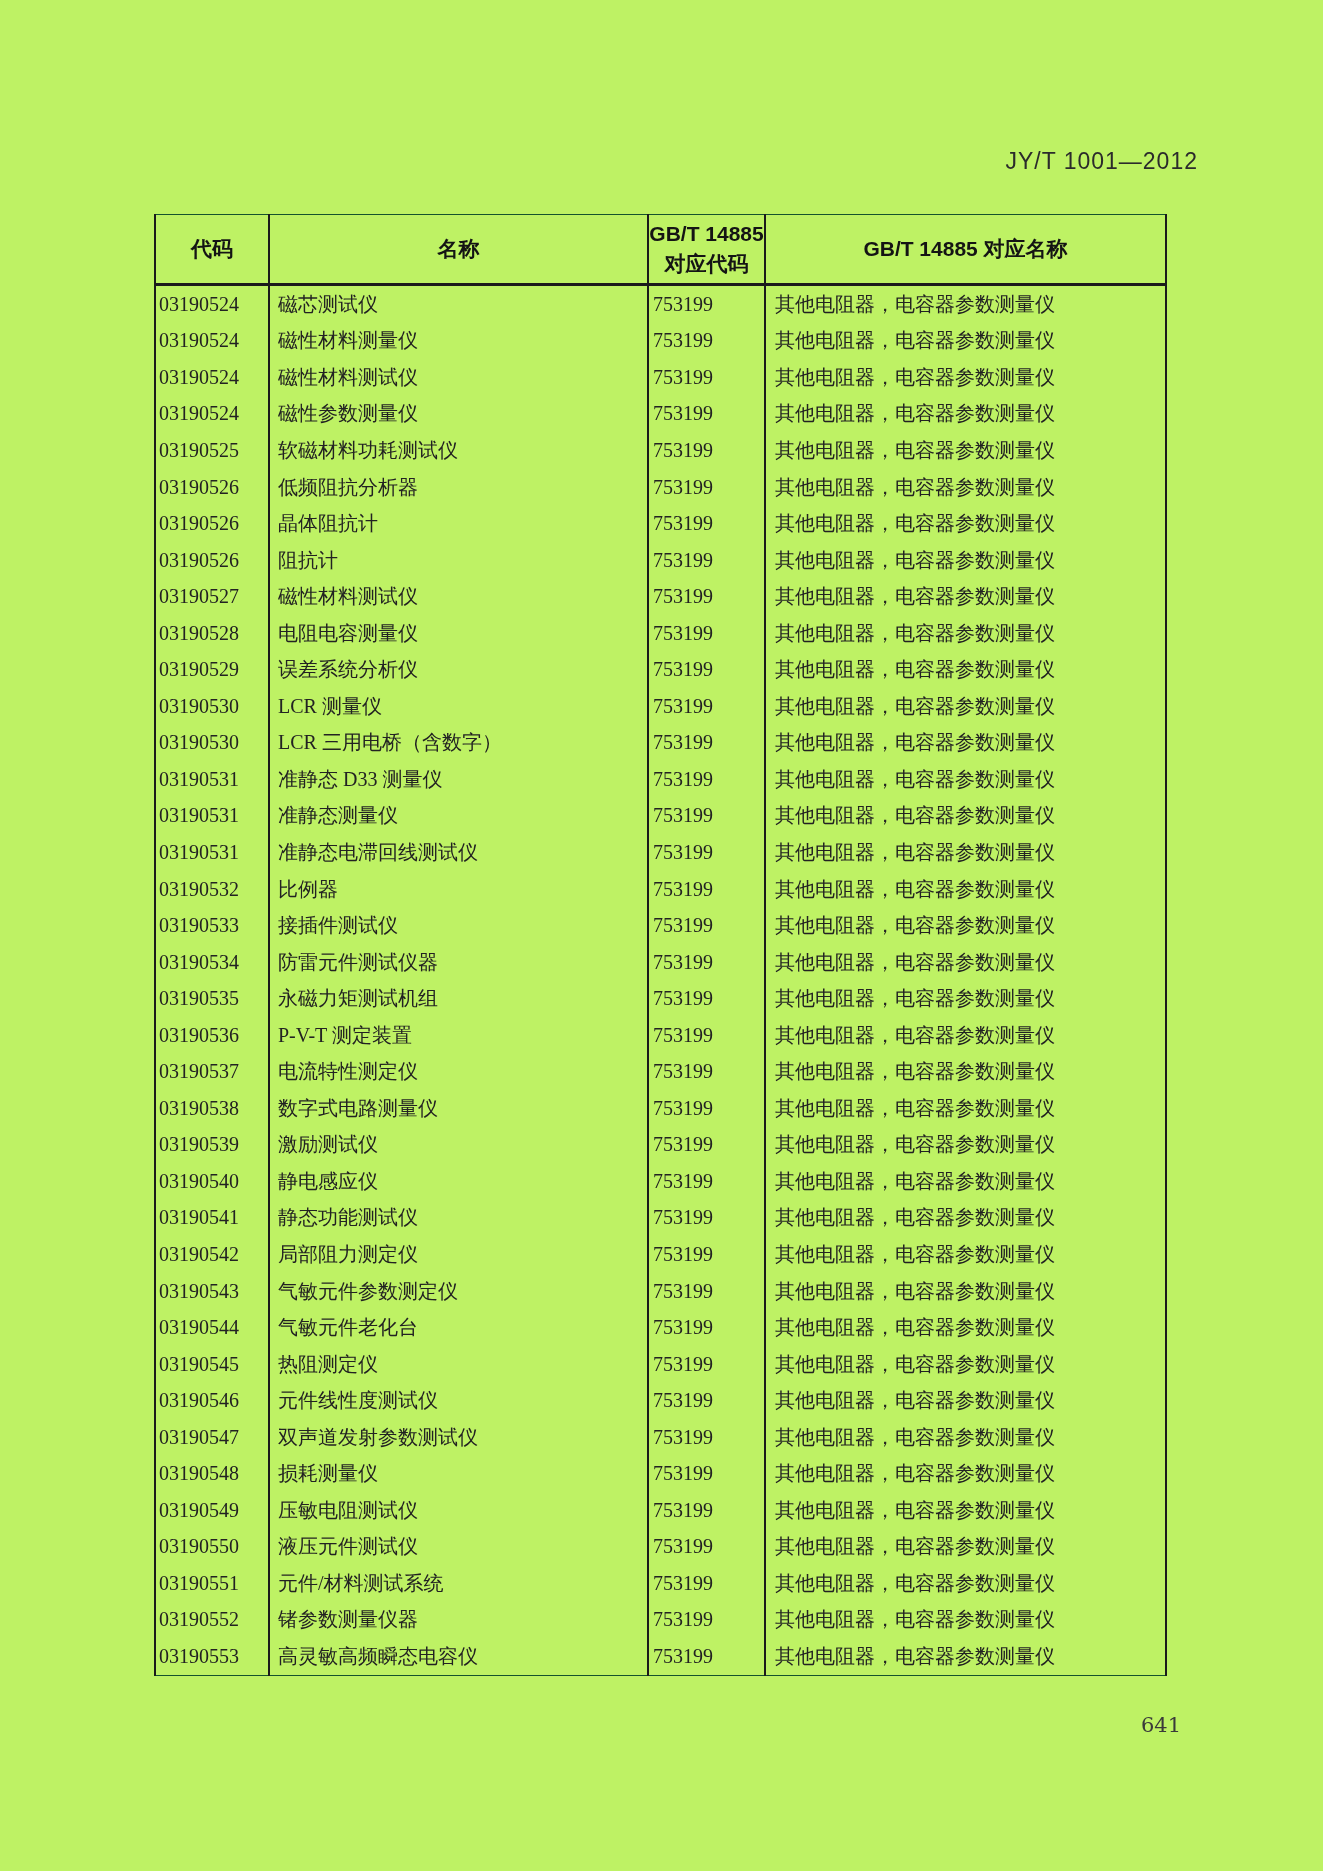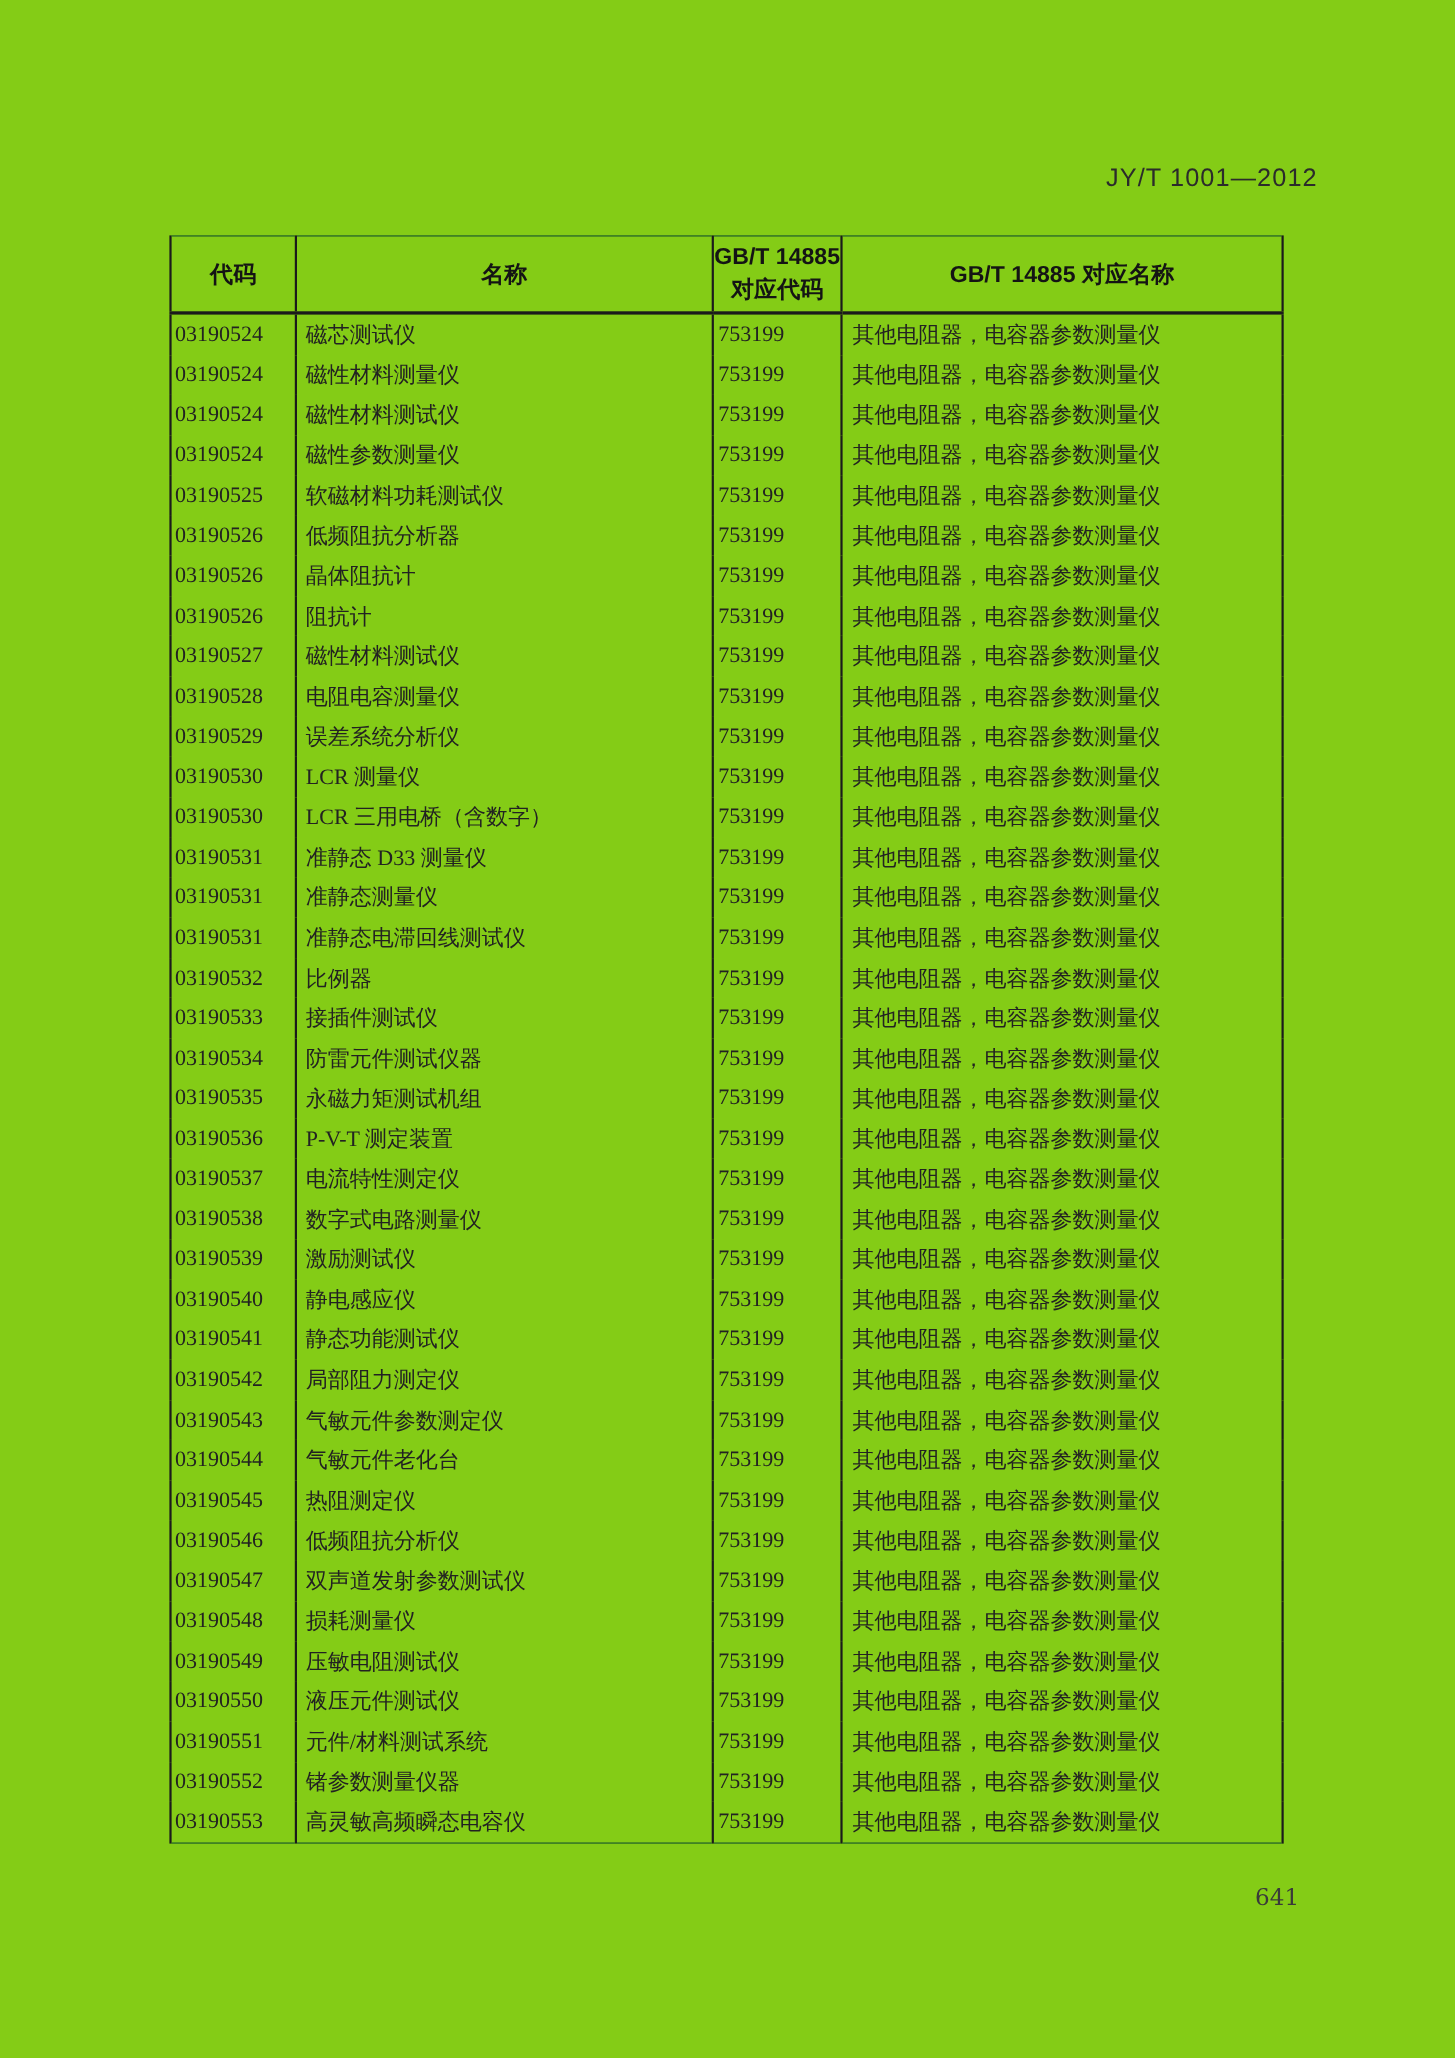--- a/index.html
+++ b/index.html
@@ -4,21 +4,21 @@
 <style>
   html, body {
     margin: 0;
     padding: 0;
     background: #ffffff;
   }
   .page {
     position: relative;
     width: 1323px;
     height: 1871px;
-    background: #84cc16;
+    background: #bef264;
     font-family: "Liberation Serif", "DejaVu Serif", serif;
     color: #1e1e1e;
     overflow: hidden;
   }
   .doc-number {
     position: absolute;
     top: 148px;
     right: 125px;
     font-family: "Liberation Sans", "DejaVu Sans", sans-serif;
     font-size: 23px;
@@ -314,21 +314,21 @@
 
   <tr>
     <td class="col-code">03190545</td>
     <td class="col-name">热阻测定仪</td>
     <td class="col-gcode">753199</td>
     <td class="col-gname">其他电阻器，电容器参数测量仪</td>
   </tr>
 
   <tr>
     <td class="col-code">03190546</td>
-    <td class="col-name">低频阻抗分析仪</td>
+    <td class="col-name">元件线性度测试仪</td>
     <td class="col-gcode">753199</td>
     <td class="col-gname">其他电阻器，电容器参数测量仪</td>
   </tr>
 
   <tr>
     <td class="col-code">03190547</td>
     <td class="col-name">双声道发射参数测试仪</td>
     <td class="col-gcode">753199</td>
     <td class="col-gname">其他电阻器，电容器参数测量仪</td>
   </tr>

